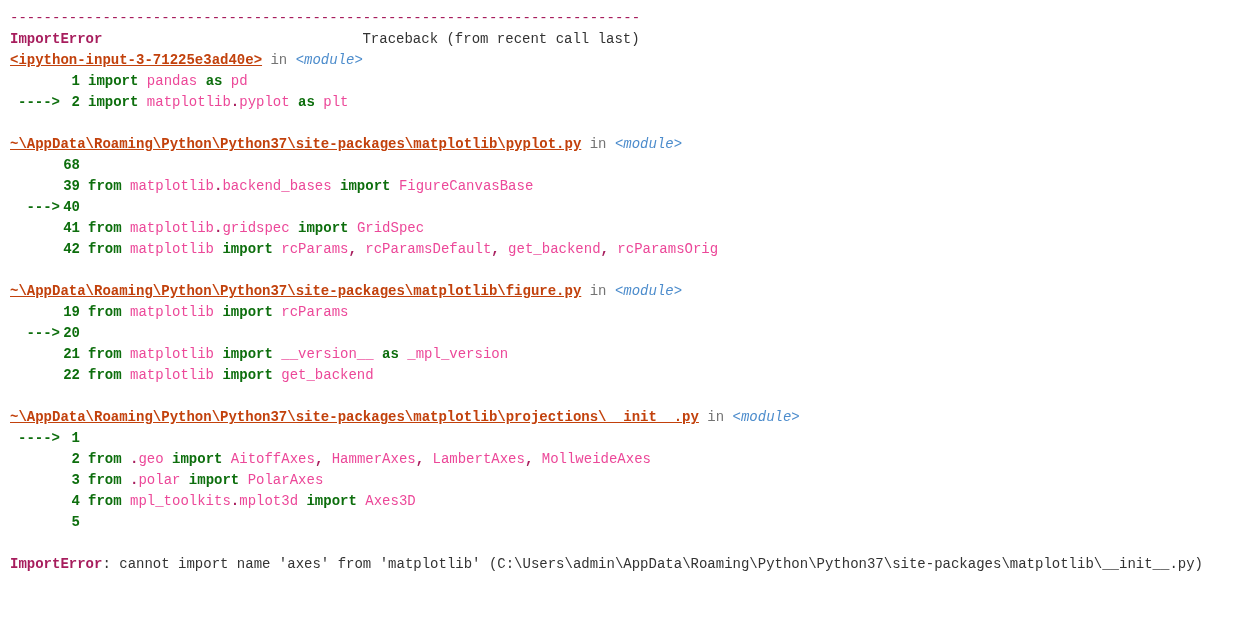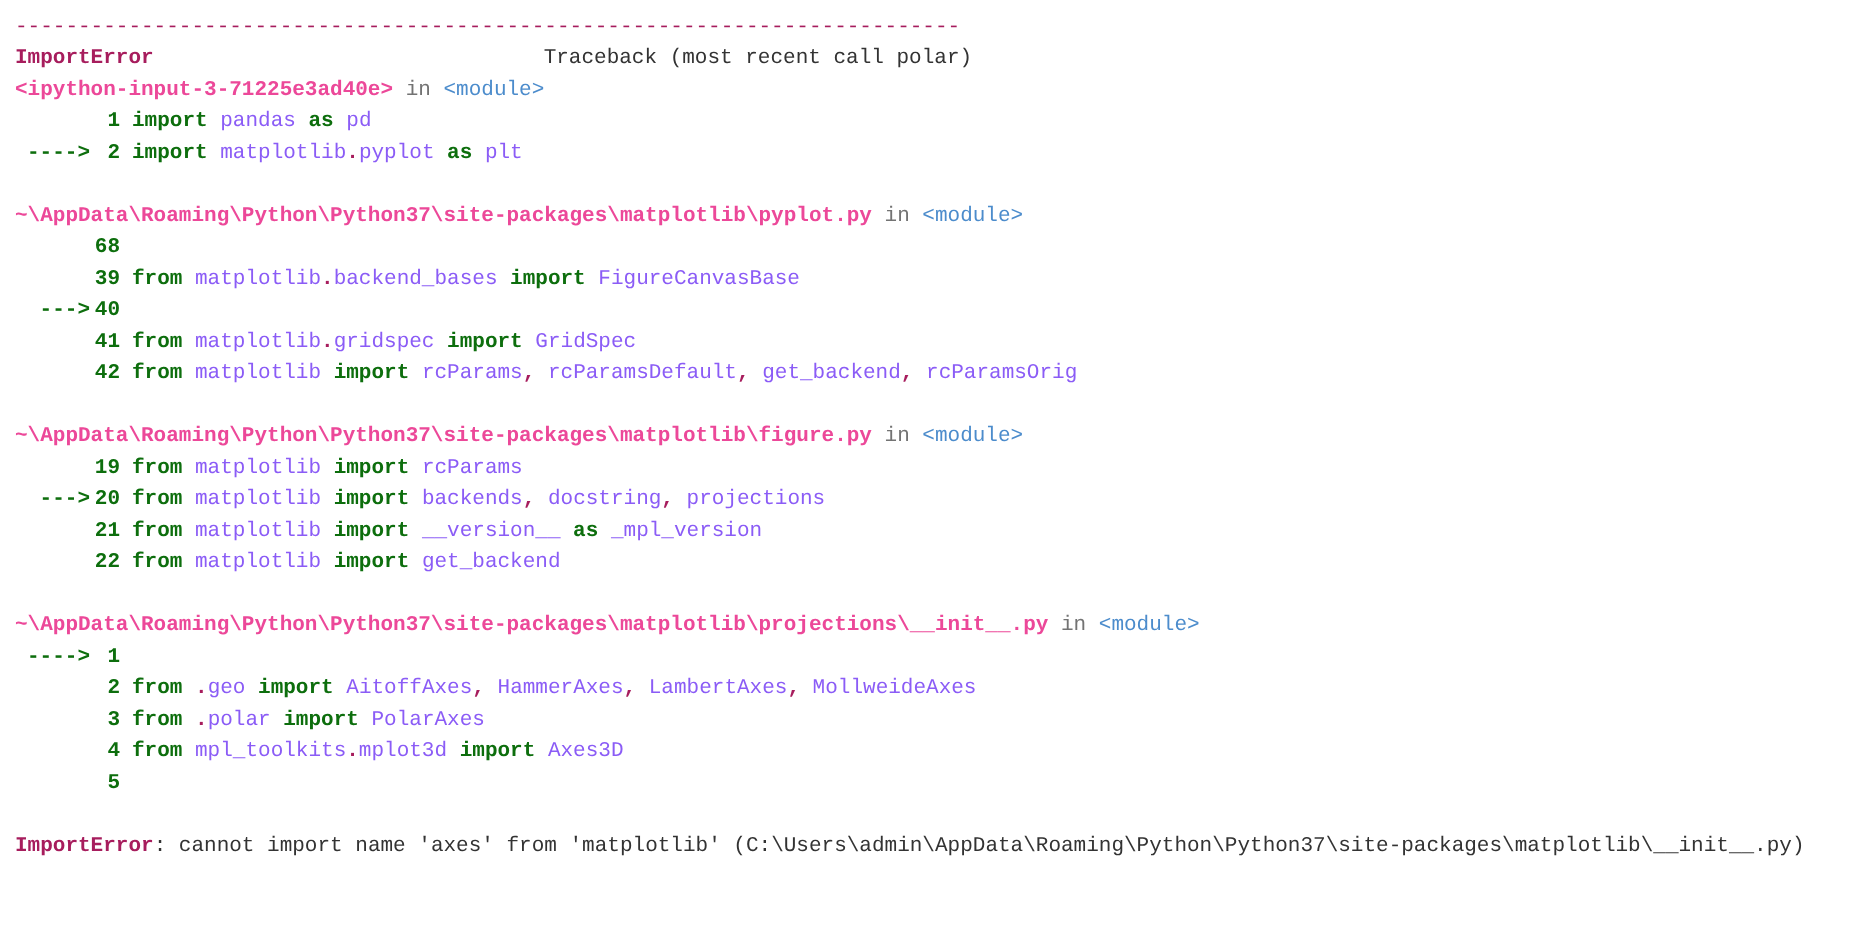--- a/index.html
+++ b/index.html
@@ -8,46 +8,46 @@
       font-size: 14px;
       line-height: 1.5;
       background: #fff;
       color: #333;
       padding: 8px 10px;
       white-space: nowrap;
     }
     .dashes { color: #a71d5d; letter-spacing: 0; }
     .err-name { color: #a71d5d; font-weight: bold; }
     .traceback { color: #333; }
-    .path { color: #ec4899; font-weight: bold; }
+    .path { color: #c2410c; font-weight: bold; text-decoration: underline; }
     .inmod { color: #737373; }
-    .module-tag { color: #4c8ccc; }
+    .module-tag { color: #4c8ccc; font-style: italic; }
     .line { display: flex; }
     .arrow { color: #0d6e0d; font-weight: bold; min-width: 50px; text-align: right; padding-right: 0; }
     .lineno { color: #0d6e0d; font-weight: bold; min-width: 28px; text-align: right; padding-right: 8px; }
     .kw { color: #0d6e0d; font-weight: bold; }
     .op { color: #a71d5d; font-weight: bold; }
-    .name { color: #8b5cf6; text-align: center; }
+    .name { color: #ec4899; text-align: center; }
     .err-final { color: #a71d5d; font-weight: bold; }
     .err-msg { color: #333; }
     .blank { height: 21px; }
     .header-row { display: flex; }
     .header-right { margin-left: 260px; }
     .wrap { white-space: normal; word-break: break-all; }
   </style>
 </head>
 <body>
 
 <div>
 
   <div class="dashes">---------------------------------------------------------------------------</div>
 
   <div class="header-row">
     <span class="err-name">ImportError</span>
-    <span class="header-right traceback">Traceback (most recent call polar)</span>
+    <span class="header-right traceback">Traceback (from recent call last)</span>
   </div>
 
   <div id="frames">
       <div><span class="path">&lt;ipython-input-3-71225e3ad40e&gt;</span><span class="inmod"> in </span><span class="module-tag">&lt;module&gt;</span></div>
       <div class="line">
         <span class="arrow">&nbsp;</span>
         <span class="lineno">1</span>
         <span><span class="kw">import</span><span class="name"> pandas </span><span class="kw">as</span><span class="name"> pd</span></span>
       </div>
       <div class="line">
@@ -83,21 +83,20 @@
       <div class="blank"></div>
       <div><span class="path">~\AppData\Roaming\Python\Python37\site-packages\matplotlib\figure.py</span><span class="inmod"> in </span><span class="module-tag">&lt;module&gt;</span></div>
       <div class="line">
         <span class="arrow">&nbsp;</span>
         <span class="lineno">19</span>
         <span><span class="kw">from</span><span class="name"> matplotlib </span><span class="kw">import</span><span class="name"> rcParams</span></span>
       </div>
       <div class="line">
         <span class="arrow">---&gt; </span>
         <span class="lineno">20</span>
-        <span><span class="kw">from</span><span class="name"> matplotlib </span><span class="kw">import</span><span class="name"> backends</span><span class="op">,</span><span class="name"> docstring</span><span class="op">,</span><span class="name"> projections</span></span>
       </div>
       <div class="line">
         <span class="arrow">&nbsp;</span>
         <span class="lineno">21</span>
         <span><span class="kw">from</span><span class="name"> matplotlib </span><span class="kw">import</span><span class="name"> __version__ </span><span class="kw">as</span><span class="name"> _mpl_version</span></span>
       </div>
       <div class="line">
         <span class="arrow">&nbsp;</span>
         <span class="lineno">22</span>
         <span><span class="kw">from</span><span class="name"> matplotlib </span><span class="kw">import</span><span class="name"> get_backend</span></span>

